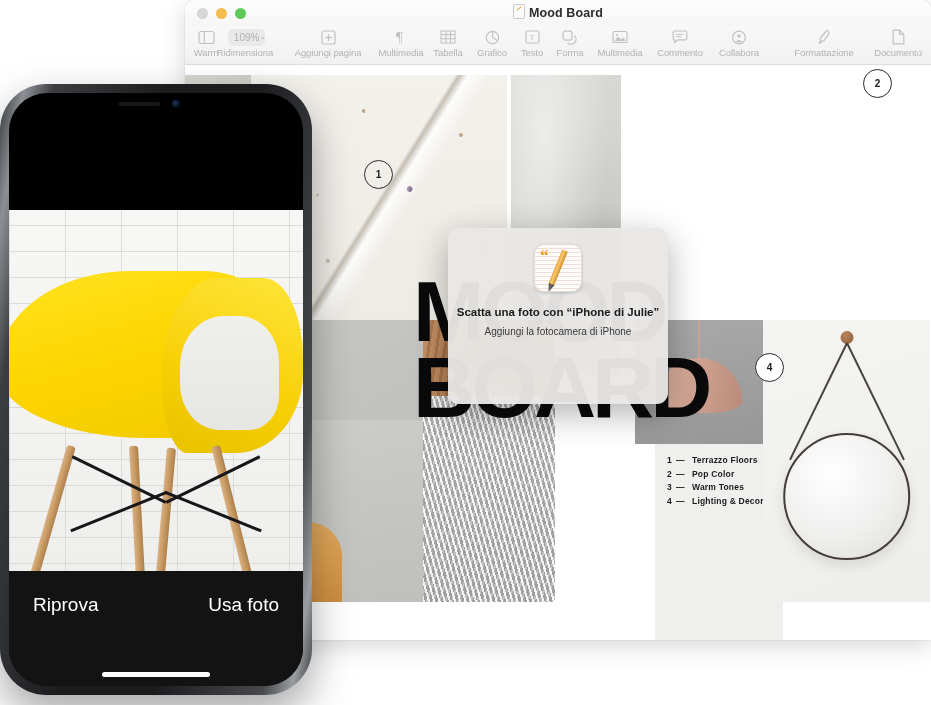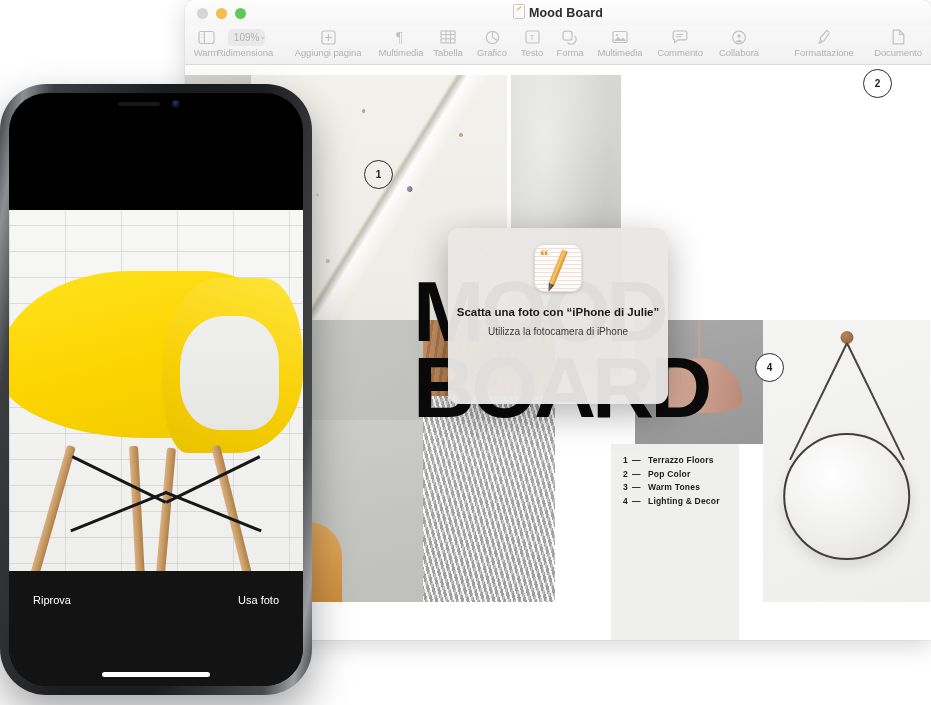--- a/index.html
+++ b/index.html
@@ -429,21 +429,21 @@
     transform-origin:center;
   }
   .bottom-bar {
     position:absolute;
     left:0; right:0; bottom:0; height:115px;
     background:#131313;
   }
   .pbtn {
     position:absolute;
     top: 23px;
-    font-size: 11px;
+    font-size: 19px;
     color:#ffffff;
   }
   .pbtn.left  { left: 24px; }
   .pbtn.right { right: 24px; }
   .homebar {
     position:absolute; left:50%; bottom: 9px; transform:translateX(-50%);
     width: 108px; height: 5px; border-radius: 3px; background:#ffffff;
   }
 </style>
 </head>
@@ -616,21 +616,21 @@
           <div class="tile fur" style="left: 238px; top: 321px; width: 132px; height: 206px;"></div>
           <div class="tile sofa" style="left: 0px; top: 345px; width: 238px; height: 182px;">
             <div class="cushion-back"></div>
             <div class="arm"></div>
             <div class="seat"></div>
           </div>
           <div class="tile lamptile" style="left: 450px; top: 245px; width: 128px; height: 124px;">
             <div class="cord"></div>
             <div class="shade"></div>
           </div>
-          <div class="tile legend" style="left: 426px; top: 369px; width: 128px; height: 205px;">
+          <div class="tile legend" style="left: 470px; top: 369px; width: 128px; height: 205px;">
             <div class="legend-row"><span class="num">1</span><span class="dash">—</span><span>Terrazzo Floors</span></div>
             <div class="legend-row"><span class="num">2</span><span class="dash">—</span><span>Pop Color</span></div>
             <div class="legend-row"><span class="num">3</span><span class="dash">—</span><span>Warm Tones</span></div>
             <div class="legend-row"><span class="num">4</span><span class="dash">—</span><span>Lighting &amp; Decor</span></div>
           </div>
           <div class="tile mirrortile" style="left: 578px; top: 245px; width: 167px; height: 282px;">
             <div class="knob"></div>
             <div class="strapL"></div>
             <div class="strapR"></div>
             <div class="glass"></div>
@@ -647,21 +647,21 @@
     </div>
   </div>
 
   <div id="dialog">
     <div class="app-icon">
       <span class="quote">“</span>
       <span class="pen"></span>
     </div>
     <div class="dlg-title">Scatta una foto con “iPhone di Julie”</div>
     <div class="dlg-body">
-      <div>Utilizza la fotocamera di iPhone</div>
+      <div>Aggiungi la fotocamera di iPhone</div>
     </div>
   </div>
 
   <div id="iphone">
     <div class="phone-body"></div>
     <div class="phone-screen">
 
       <div class="notch">
         <div class="speaker"></div>
         <div class="frontcam"></div>

